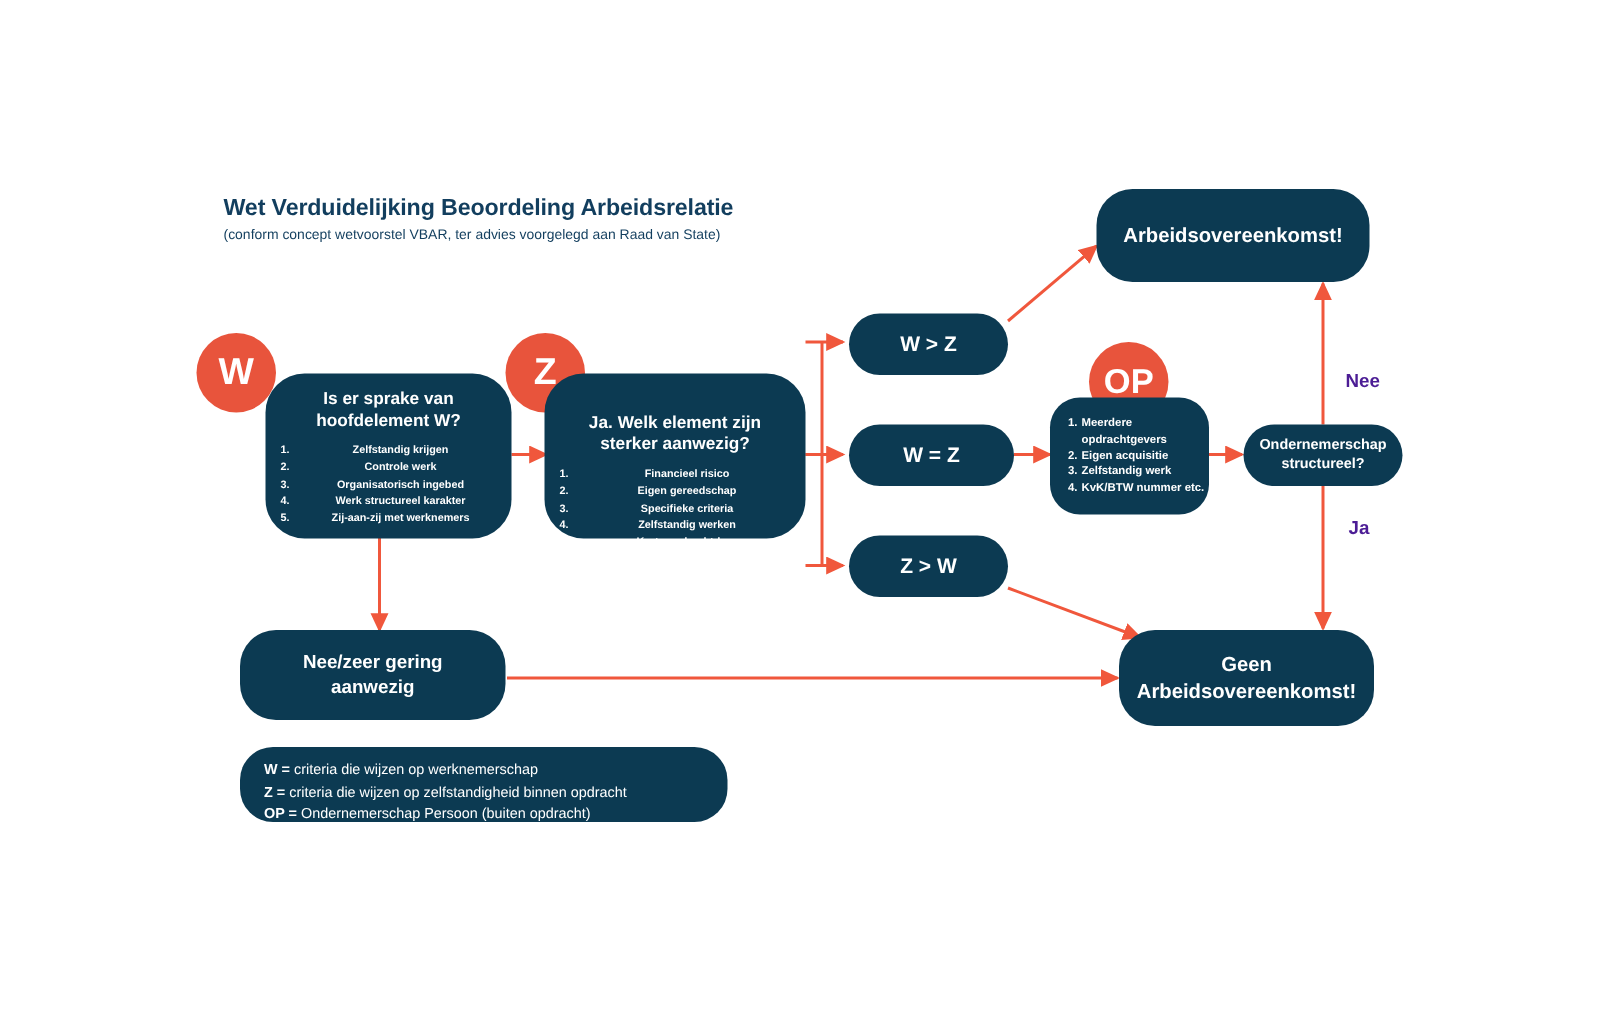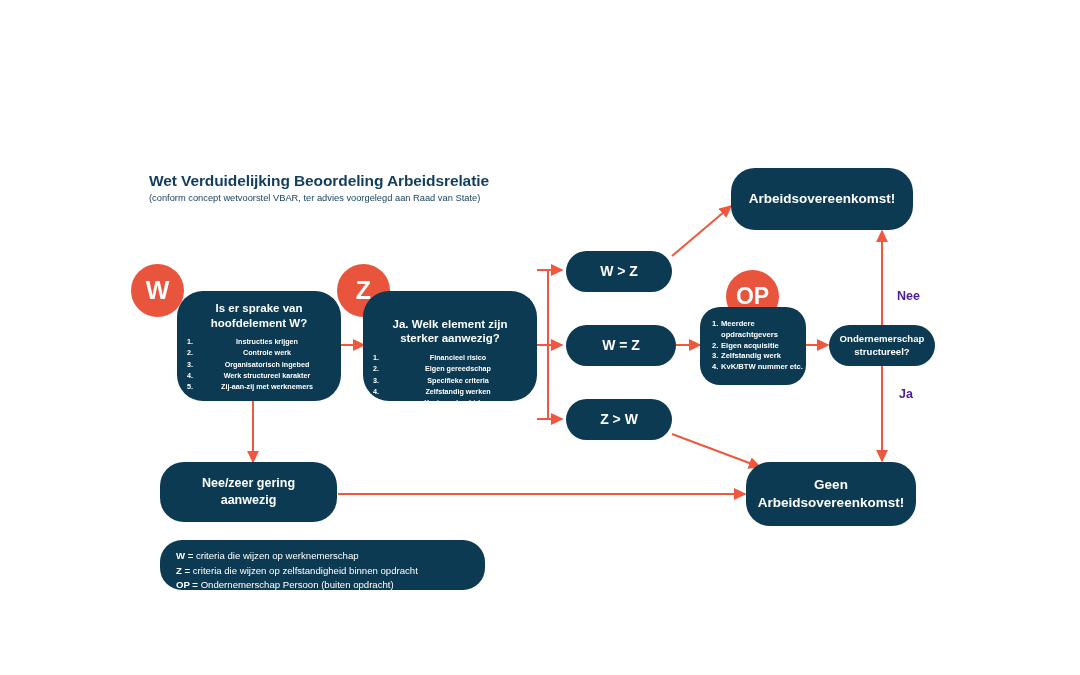--- a/index.html
+++ b/index.html
@@ -2,21 +2,21 @@
 <html><head>
 <meta charset="utf-8">
 <style>
   html,body{margin:0;padding:0;}
   body{
     width:1080px;height:675px;
     background:#ffffff;
     font-family:"Liberation Sans", sans-serif;
     overflow:hidden;
   }
-  #stage{position:relative;width:1080px;height:604px;margin-top:42px;}
+  #stage{position:relative;width:1080px;height:604px;}
 
   svg#wires{position:absolute;left:0;top:0;width:1080px;height:675px;}
 
   .node{
     position:absolute;
     background:#0c3a52;
     color:#ffffff;
     box-sizing:border-box;
     display:flex;
     flex-direction:column;
@@ -167,21 +167,21 @@
   </div>
 
   <div class="node rnd" style="left:177px;top:249px;width:164px;height:110px;padding-top:2px;justify-content:center;">
     <div class="node-title" style="font-size:11.5px;">
       <div>Is er sprake van</div>
       <div>hoofdelement W?</div>
     </div>
     <ul class="crit-list">
       <li>
           <span class="crit-num">1.</span>
-          <span class="crit-txt">Instructies krijgen</span>
+          <span class="crit-txt">Zelfstandig krijgen</span>
         </li>
       <li>
           <span class="crit-num">2.</span>
           <span class="crit-txt">Controle werk</span>
         </li>
       <li>
           <span class="crit-num">3.</span>
           <span class="crit-txt">Organisatorisch ingebed</span>
         </li>
       <li>

